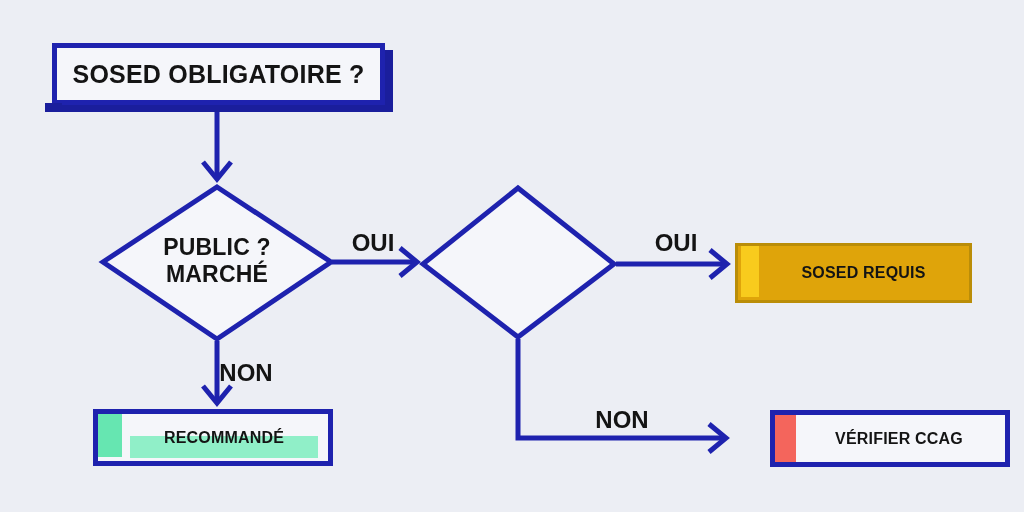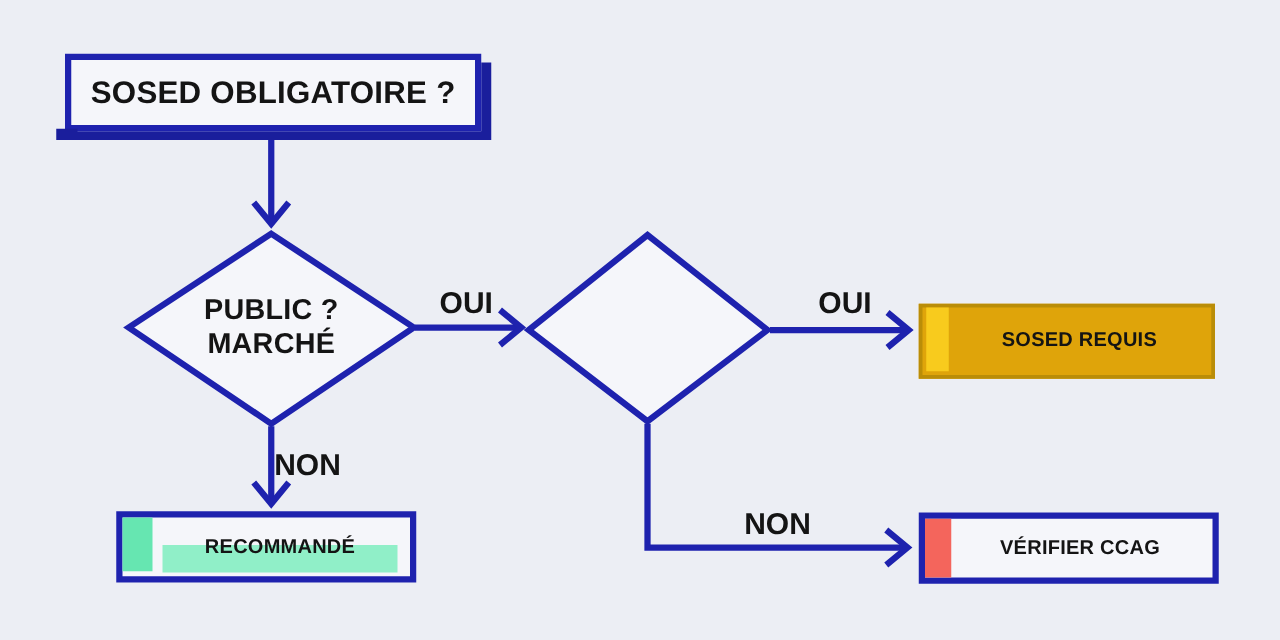--- a/index.html
+++ b/index.html
@@ -51,21 +51,21 @@
     background:var(--gold-fill);border:3px solid var(--gold-border);padding-left:20px;
   }
   .outcome.requis .bar{left:3px;top:0;bottom:3px;width:18px;background:var(--gold-accent);}
   .outcome.recommande{
     left:69px;top:409px;width:240px;height:57px;
     background:var(--node-fill);border:5px solid var(--line-blue);padding-left:22px;margin-left:24px;
   }
   .outcome.recommande .bar{left:0;top:0;bottom:4px;width:24px;background:var(--mint-accent);}
   .outcome.recommande .hl{position:absolute;left:32px;right:10px;top:22px;height:22px;background:var(--mint-highlight);}
   .outcome.ccag{
-    left:735px;top:410px;width:240px;height:57px;
+    left:770px;top:410px;width:240px;height:57px;
     background:var(--node-fill);border:5px solid var(--line-blue);padding-left:18px;
   }
   .outcome.ccag .bar{left:0;top:0;bottom:0;width:21px;background:var(--red-accent);}
   .outcome .lbl{position:relative;z-index:1;}
 </style>
 </head>
 <body>
 
 <div class="canvas">
 

